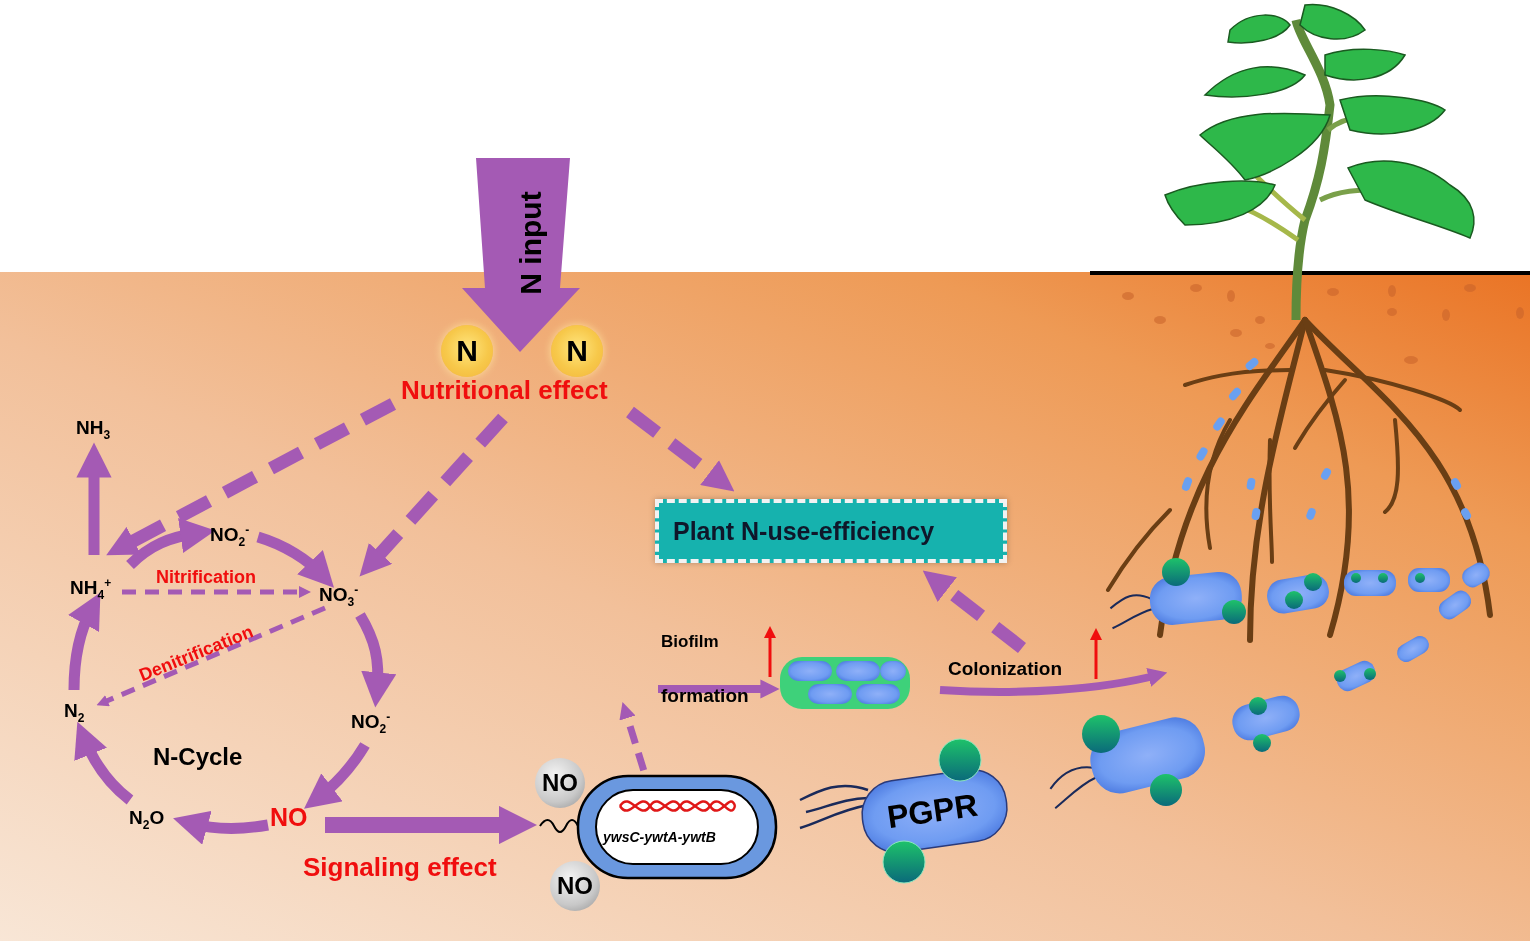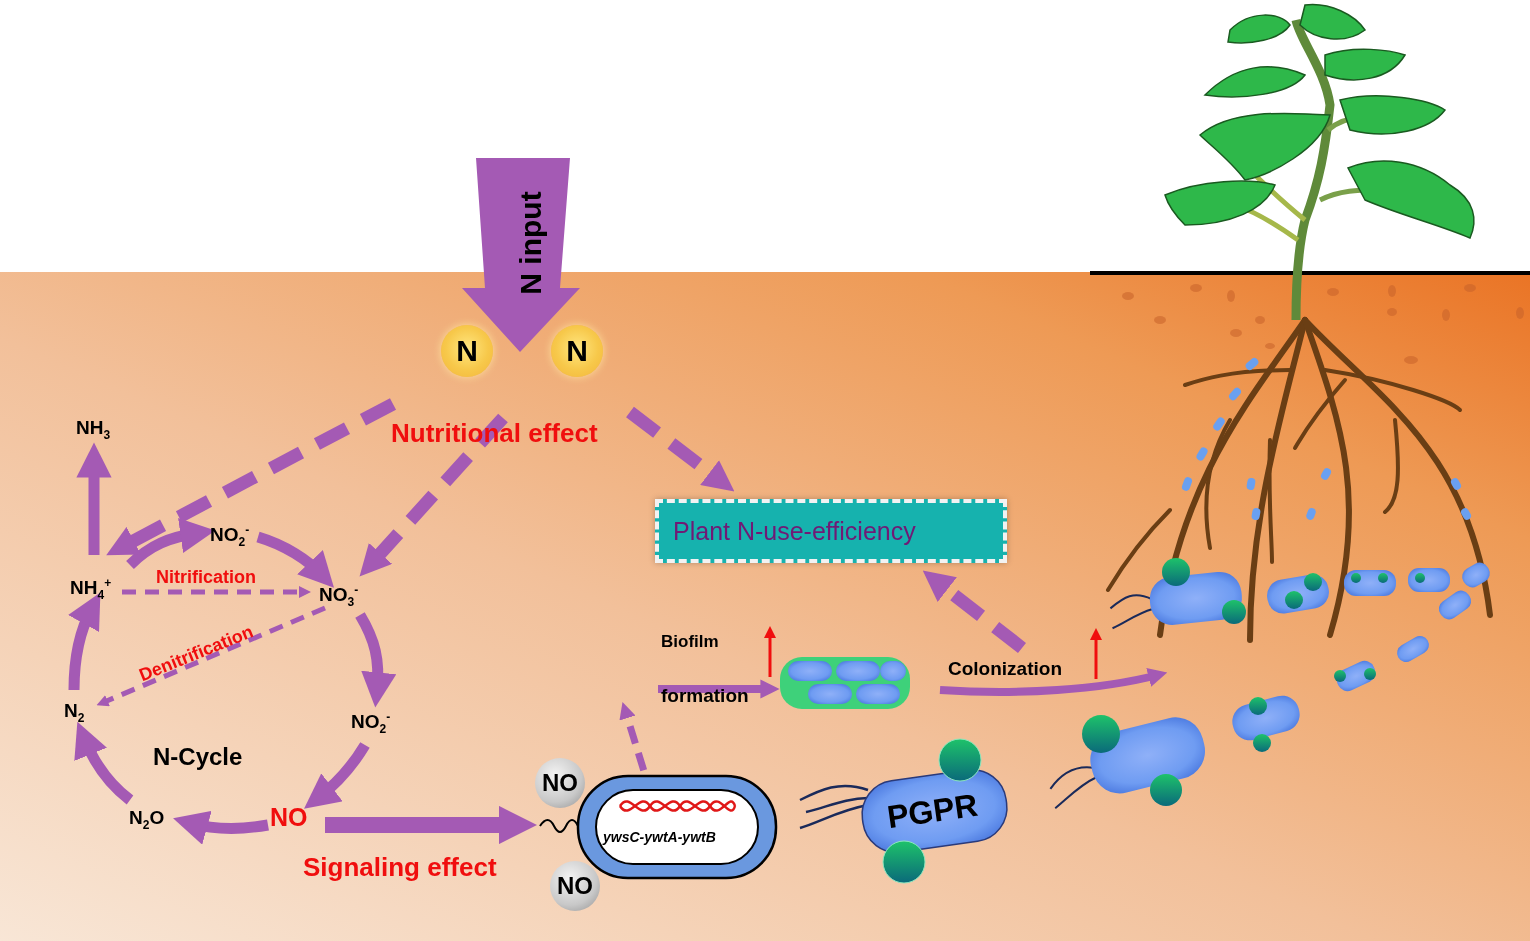--- a/index.html
+++ b/index.html
@@ -6,21 +6,21 @@
   body { width:1530px; height:941px; position:relative; overflow:hidden; background:#ffffff;
          font-family:"Liberation Sans", sans-serif; }
   #stage { position:absolute; left:0; top:0; width:1530px; height:941px; }
   .lbl { position:absolute; font-family:"Liberation Sans", sans-serif; font-weight:bold; color:#000; white-space:nowrap; line-height:1; }
   .red { color:#f00e0e; }
   .chem { font-size:19px; }
   .chem sub, .chem sup { font-size:12px; }
   .box { position:absolute; left:655px; top:499px; width:352px; height:64px; background:#16b2ae;
          border:4px dashed #f2f2f2; box-sizing:border-box; box-shadow:0 0 6px rgba(0,0,0,0.25);
          display:flex; align-items:center; padding-left:14px; }
-  .box span { font-weight:normal; font-size:25px; color:#701a75; font-family:"Liberation Sans", sans-serif; }
+  .box span { font-weight:bold; font-size:25px; color:#0f172a; font-family:"Liberation Sans", sans-serif; }
   .ncircle { position:absolute; width:52px; height:52px; border-radius:50%;
              background:radial-gradient(circle at 50% 45%, #ffe680 0%, #f7c84a 55%, #f3b53a 100%);
              box-shadow:0 0 8px rgba(255,230,160,0.9);
              display:flex; align-items:center; justify-content:center; font-weight:bold; font-size:30px; }
   .nocircle { position:absolute; width:50px; height:50px; border-radius:50%;
               background:radial-gradient(circle at 40% 35%, #f4f4f4 0%, #c8c8c8 60%, #8e8e8e 100%);
               display:flex; align-items:center; justify-content:center; font-weight:bold; font-size:24px; }
   .pga { position:absolute; left:572px; top:644px; width:80px; height:80px; border-radius:50%;
          background:radial-gradient(circle at 50% 55%, #e6fff0 0%, #5fd49a 45%, #1aa868 100%);
          display:flex; align-items:center; justify-content:center; font-weight:bold; font-size:19px; }
@@ -213,21 +213,21 @@
       <rect x="1305" y="510" width="12" height="8" rx="4" transform="rotate(-70 1311 514)"></rect>
       <rect x="1450" y="480" width="12" height="8" rx="4" transform="rotate(60 1456 484)"></rect>
       <rect x="1460" y="510" width="12" height="8" rx="4" transform="rotate(60 1466 514)"></rect>
     </g>
   </svg>
 
   <div class="lbl" style="left:476px; top:228px; font-size:30px; transform:rotate(-90deg); transform-origin:center; width:110px; text-align:center; color:#000;">N input</div>
 
   <div class="ncircle" style="left:441px; top:325px;">N</div>
   <div class="ncircle" style="left:551px; top:325px;">N</div>
-  <div class="lbl red" style="left:391px; top:377px; font-size:26px;margin-top:43px;">Nutritional effect</div>
+  <div class="lbl red" style="left:401px; top:377px; font-size:26px;">Nutritional effect</div>
 
   <div class="lbl chem" style="left:76px; top:418px;"><span>NH</span><sub>3</sub></div>
   <div class="lbl chem" style="left:70px; top:577px;"><span>NH</span><sub>4</sub><sup>+</sup></div>
   <div class="lbl chem" style="left:210px; top:524px;"><span>NO</span><sub>2</sub><sup>-</sup></div>
   <div class="lbl chem" style="left:319px; top:584px;"><span>NO</span><sub>3</sub><sup>-</sup></div>
   <div class="lbl chem" style="left:351px; top:711px;"><span>NO</span><sub>2</sub><sup>-</sup></div>
   <div class="lbl red" style="left:270px; top:805px; font-size:25px;">NO</div>
   <div class="lbl chem" style="left:129px; top:808px;"><span>N</span><sub>2</sub><span>O</span></div>
   <div class="lbl chem" style="left:64px; top:701px;"><span>N</span><sub>2</sub></div>
   <div class="lbl red" style="left:156px; top:568px; font-size:18px;">Nitrification</div>

